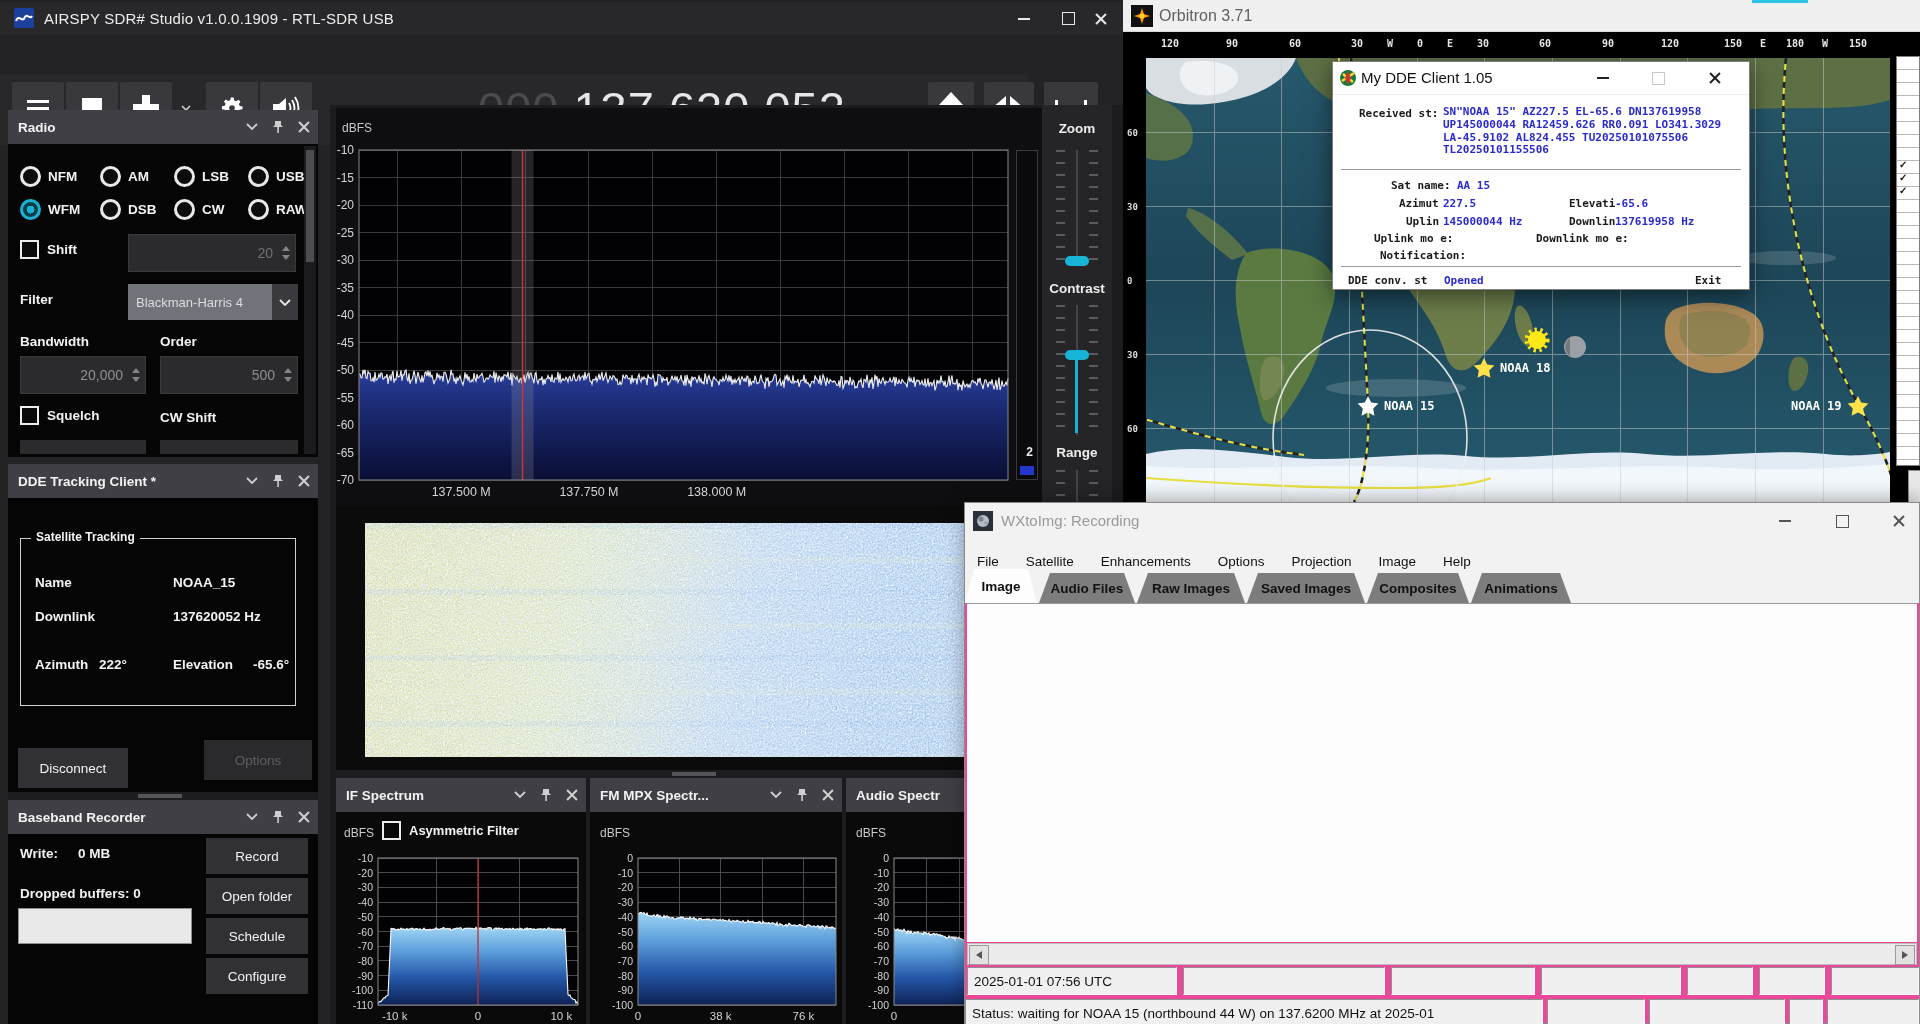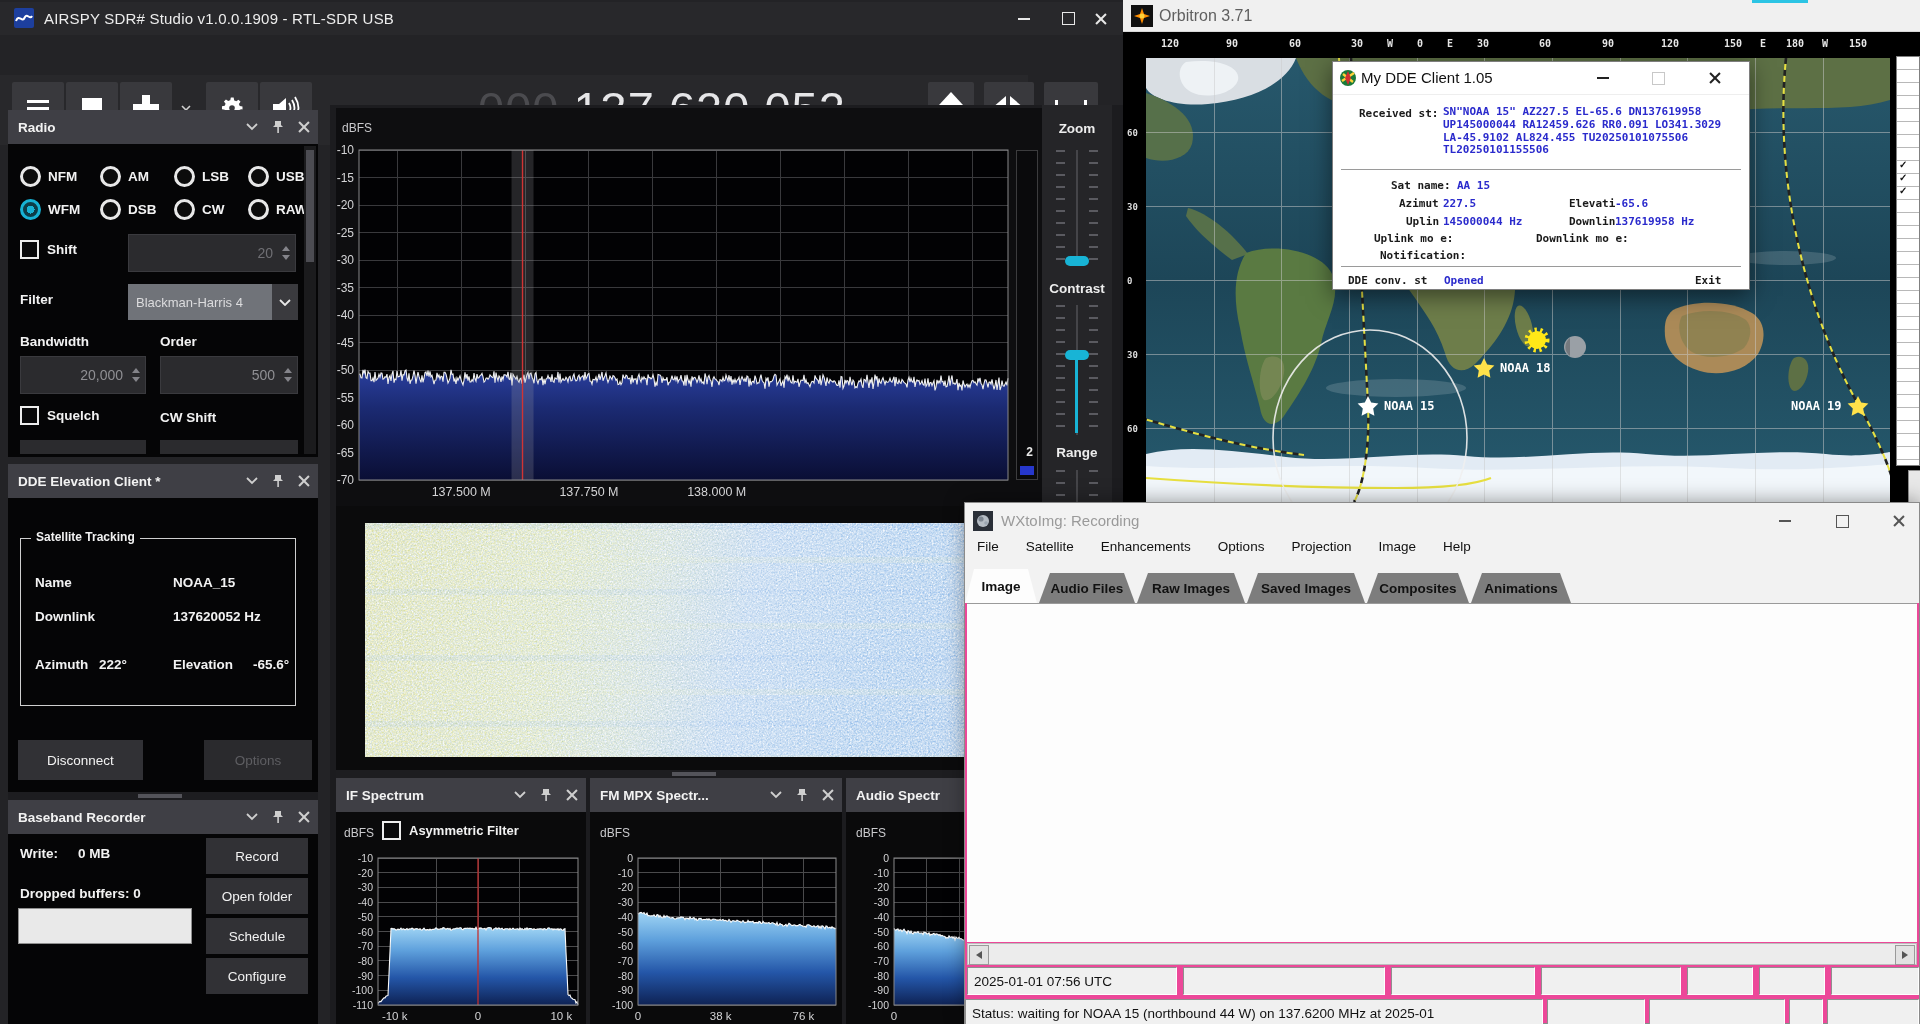--- a/index.html
+++ b/index.html
@@ -98,21 +98,21 @@
   .dde-title span{position:absolute;left:28px;top:7px;font:15px "Liberation Sans",sans-serif;color:#111;}
   .dde .t{position:absolute;font-size:11px;font-weight:700;color:#1a1a1a;white-space:pre;}
   .dde .v{position:absolute;font-size:11px;font-weight:700;color:#2a2acc;white-space:pre;}
   .dde hr{position:absolute;left:8px;right:8px;border:none;border-top:1px solid #9a9a9a;margin:0;}
   
   .wx{position:absolute;left:964px;top:502px;width:956px;height:522px;background:#ec4899;border:1px solid #8a8a8a;
     box-sizing:border-box;box-shadow:0 -2px 18px rgba(0,0,0,.35);}
   .wx-title{position:absolute;left:0;top:0;right:0;height:36px;background:#f2f2f2;}
   .wx-title span{position:absolute;left:36px;top:9px;font-size:15px;color:#9a9a9a;}
   .wx-btn{position:absolute;top:0;width:50px;height:36px;display:flex;align-items:center;justify-content:center;color:#555;}
-  .wx-menu{position:absolute;left:0;top:36px;right:0;height:30px;background:#f2f2f2;display:flex;align-items:flex-start;padding-left:12px;gap:27px;}
+  .wx-menu{position:absolute;left:0;top:36px;right:0;height:30px;background:#f2f2f2;display:flex;align-items:flex-end;padding-left:12px;gap:27px;}
   .wx-menu span{font-size:13.5px;color:#111;}
   .wx-tabs{position:absolute;left:0;top:66px;right:0;height:34px;background:#f2f2f2;}
   .wtab{position:absolute;bottom:0;height:30px;background:#7d7d7d;color:#111;font-size:13.5px;font-weight:600;
     display:flex;align-items:center;justify-content:center;
     clip-path:polygon(11px 0,calc(100% - 11px) 0,100% 100%,0 100%);
     filter:drop-shadow(0 -1px 0 #2e2e2e) drop-shadow(1px 0 0 #2e2e2e) drop-shadow(-1px 0 0 #2e2e2e);}
   .wtab.active{height:34px;background:#fdfdfd;font-weight:700;clip-path:polygon(9px 0,calc(100% - 9px) 0,100% 100%,0 100%);}
   .wx-content{position:absolute;left:2px;top:100px;width:950px;height:338px;background:#fdfdfd;border-top:1px solid #9a9a9a;}
   .wx-hscroll{position:absolute;left:2px;top:440px;width:950px;height:22px;background:#ececec;border:1px solid #bdbdbd;box-sizing:border-box;}
   .hs-arrow{position:absolute;top:1px;width:18px;height:18px;background:#e2e2e2;border:1px solid #9a9a9a;display:flex;align-items:center;justify-content:center;}
@@ -323,21 +323,21 @@
         <div class="abs" style="left:12px;top:296px;width:126px;height:14px;background:#2b2b2e"></div>
         <div class="abs" style="left:152px;top:296px;width:138px;height:14px;background:#2b2b2e"></div>
         <div class="vscroll" style="right:2px;top:2px;height:308px">
             <i style="top:4px;height:112px"></i>
           </div>
       </div>
     </div>
 
     <div class="panel" style="top:464px;height:328px">
       <div class="phead">
-        <span class="ptitle">DDE Elevation Client *</span>
+        <span class="ptitle">DDE Tracking Client *</span>
         <span class="picons">
           <svg width="12" height="8">
               <polyline points="1,1 6,6 11,1" stroke="#cfcfcf" stroke-width="1.8" fill="none"></polyline>
             </svg>
           <svg width="12" height="14">
               <path d="M3 1h6v4l2 2H1l2-2z" fill="#cfcfcf"></path>
               <rect x="5.3" y="7" width="1.6" height="6" fill="#cfcfcf"></rect>
             </svg>
           <i class="xg"></i>
         </span>
@@ -347,21 +347,21 @@
           <span class="legend">Satellite Tracking</span>
           <span class="kv" style="left:14px;top:36px">Name</span>
           <span class="kv" style="left:152px;top:36px">NOAA_15</span>
           <span class="kv" style="left:14px;top:70px">Downlink</span>
           <span class="kv" style="left:152px;top:70px">137620052 Hz</span>
           <span class="kv" style="left:14px;top:118px">Azimuth</span>
           <span class="kv" style="left:78px;top:118px">222°</span>
           <span class="kv" style="left:152px;top:118px">Elevation</span>
           <span class="kv" style="left:232px;top:118px">-65.6°</span>
         </div>
-        <div class="sbtn" style="left:10px;top:242px;width:125px;height:40px">
+        <div class="sbtn" style="left:10px;top:250px;width:110px;height:40px">
             <span>Disconnect</span>
           </div>
         <div class="sbtn disabled" style="left:196px;top:242px;width:108px;height:40px">
             <span>Options</span>
           </div>
       </div>
     </div>
 
     <div class="divider-strip" style="top:792px">
         <i></i>

